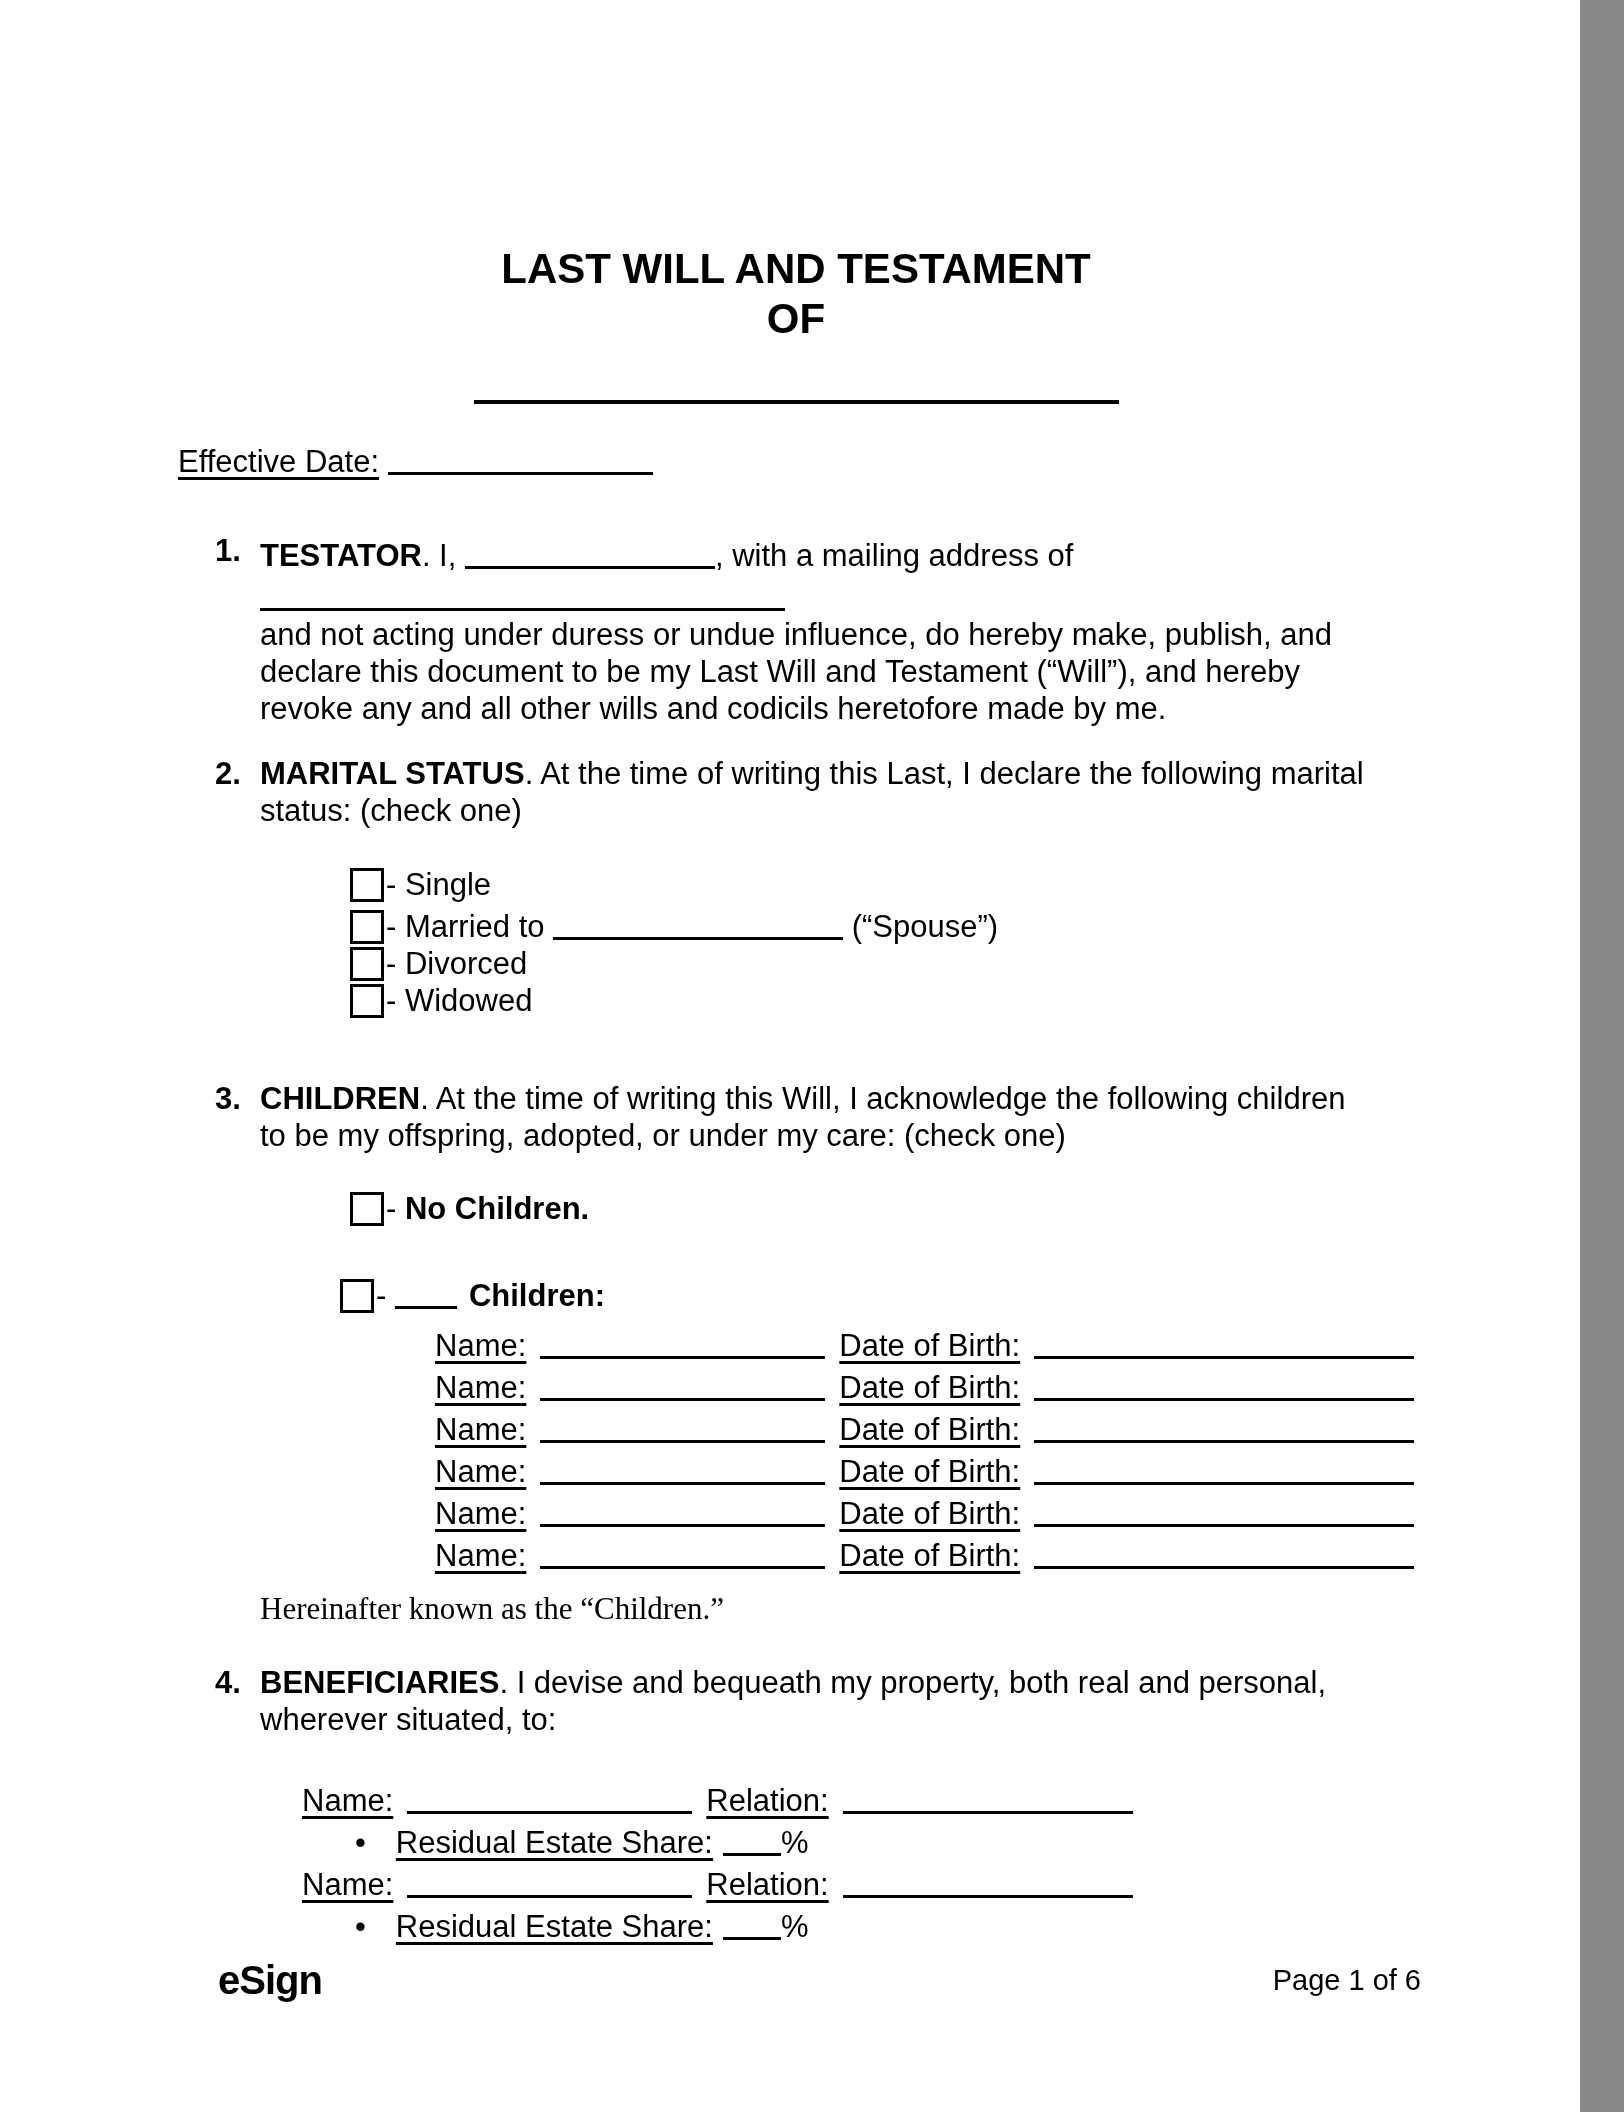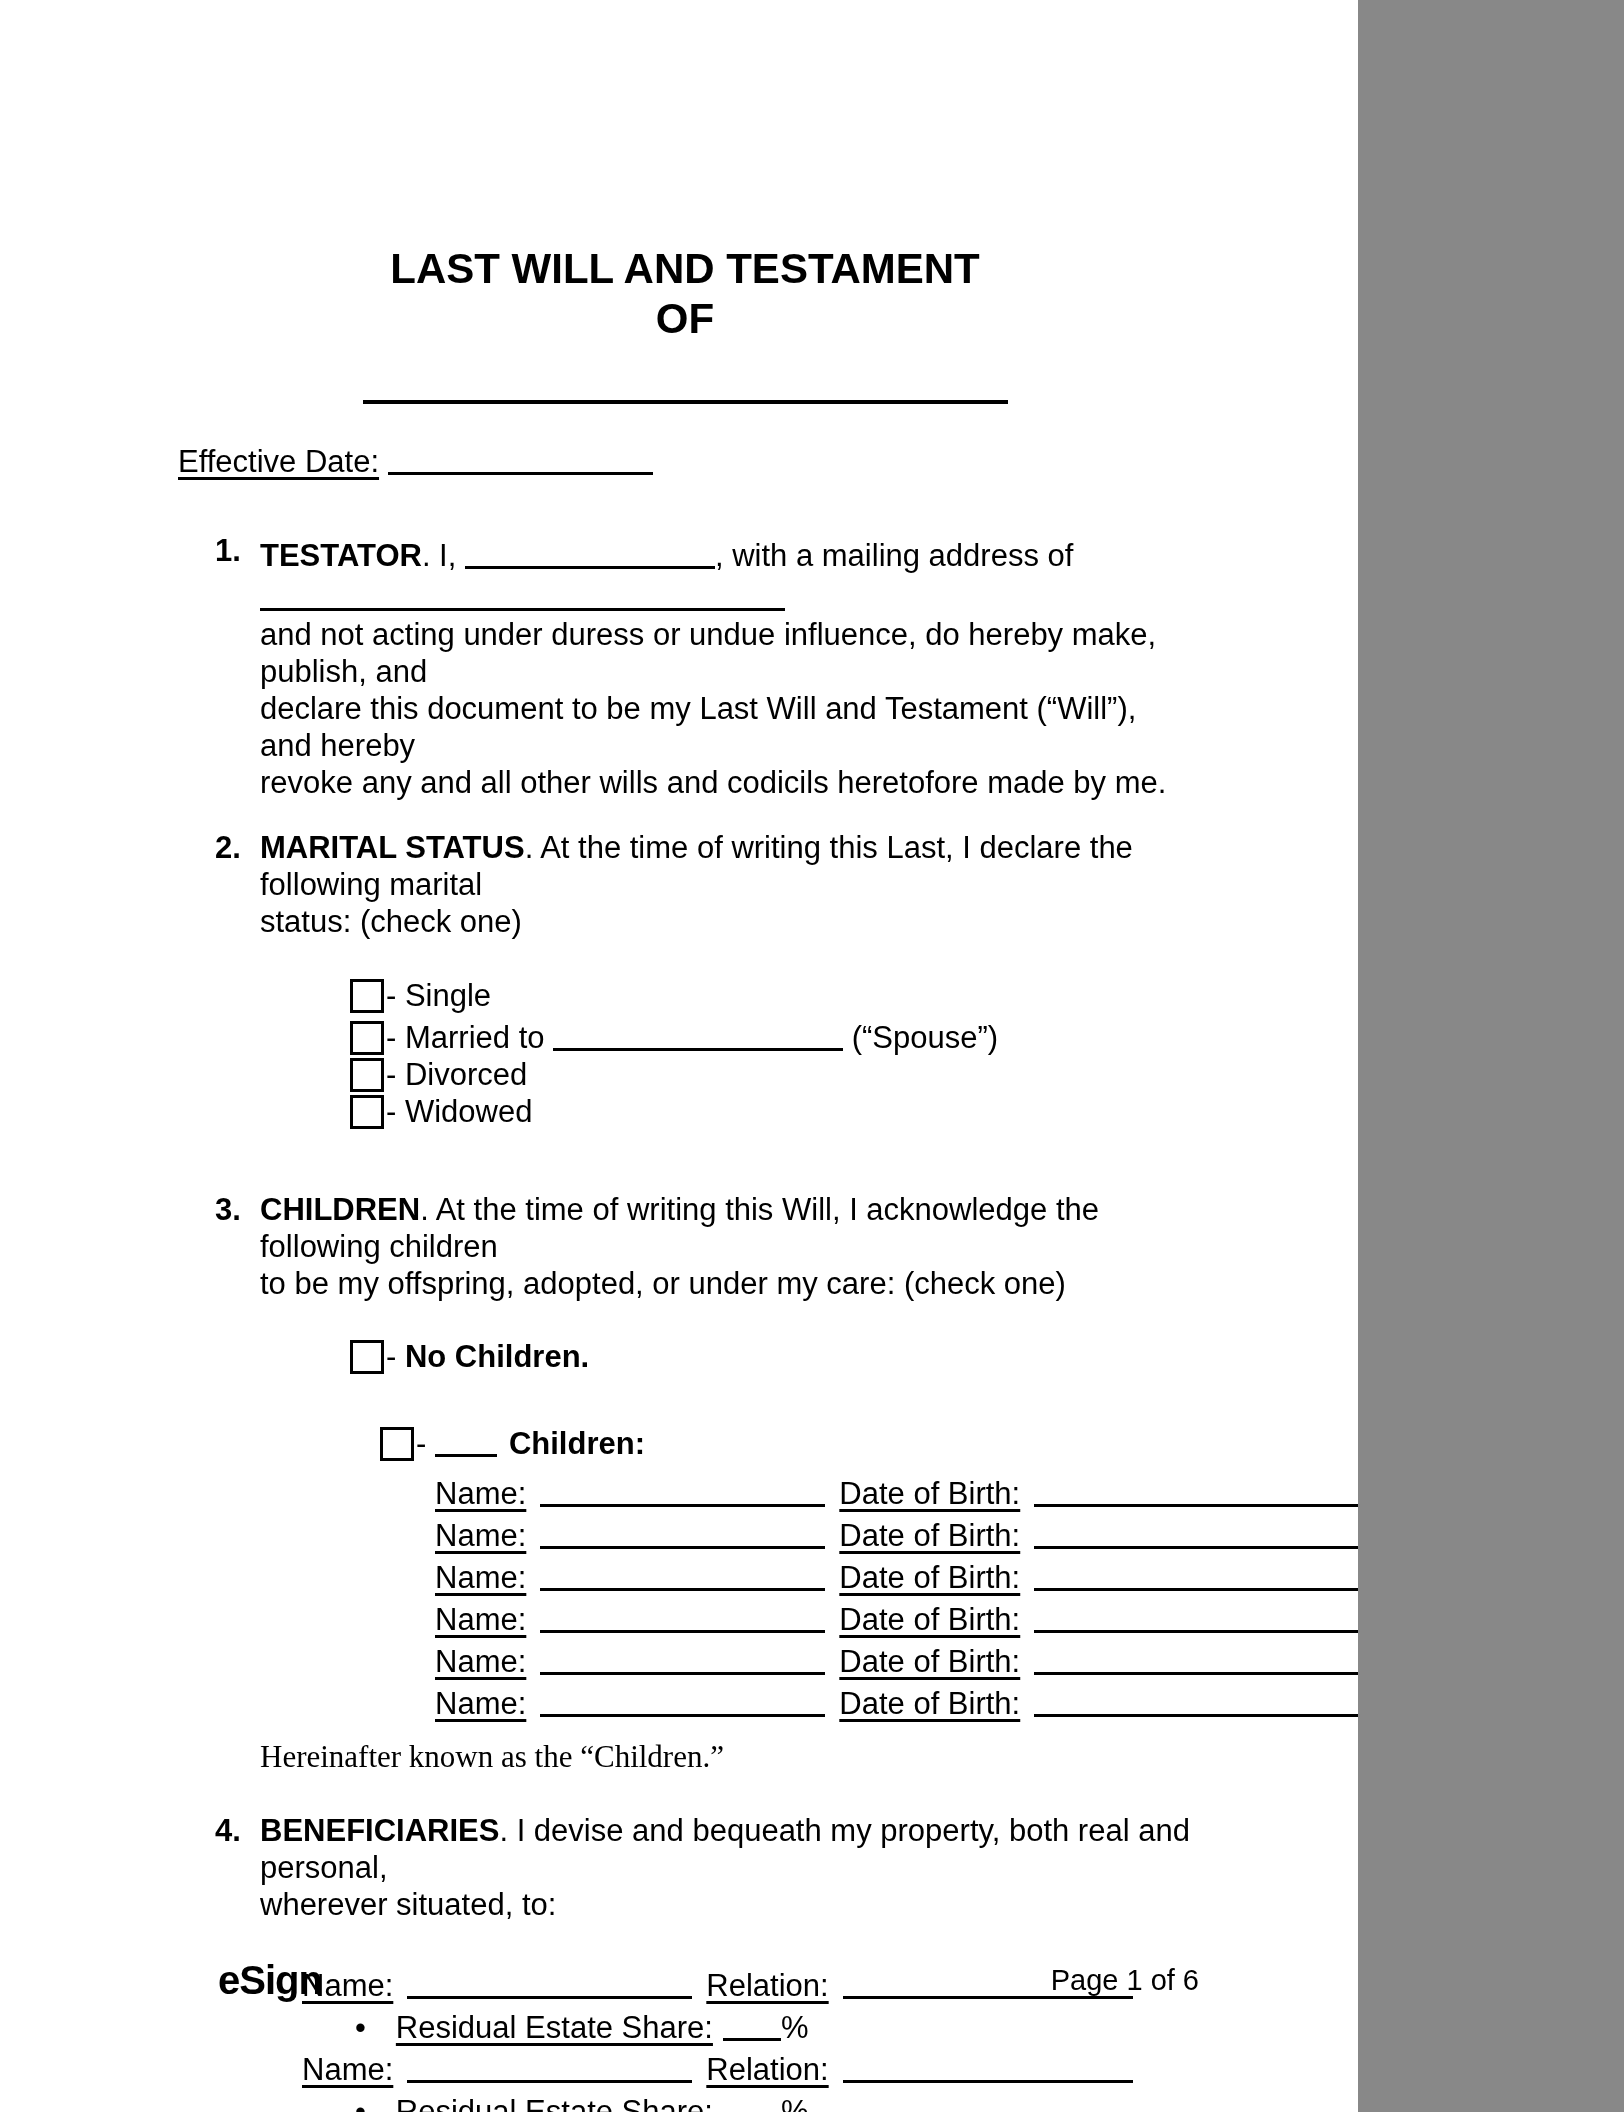--- a/index.html
+++ b/index.html
@@ -1,18 +1,18 @@
 <!DOCTYPE html>
 <html><head>
 <meta charset="utf-8">
 <style>
   html,body{margin:0;padding:0;background:#888;}
   .page{
     position:relative;
-    width:1358px;height:2112px;
+    width:1580px;height:2112px;
     background:#ffffff;
     font-family:"Liberation Sans","DejaVu Sans",sans-serif;
     font-size:31px;line-height:37px;color:#000;
     overflow:hidden;
   }
   .content{padding:0 166px 0 178px;}
   .title{margin-top:244px;text-align:center;font-weight:bold;font-size:42px;line-height:50px;}
   .name-line{width:645px;margin:56px auto 0;height:0;border-bottom:4px solid #000;}
   .eff-row{margin-top:34px;}
   .ul{text-decoration:underline;text-decoration-thickness:3px;text-underline-offset:5px;}
@@ -31,21 +31,21 @@
   .sect .num{position:absolute;left:37px;top:0;font-weight:bold;}
   .s1{margin-top:52px;}
   .s2{margin-top:28px;}
   .s3{margin-top:61px;}
   .s4{margin-top:37px;}
   b{font-weight:bold;}
   .opts{margin-top:37px;margin-left:90px;}
   .opt-row{white-space:nowrap;}
   .checkbox{display:inline-block;width:28px;height:28px;border:3px solid #000;vertical-align:-7px;margin-right:2px;}
   .no-child-row{margin-top:36px;margin-left:90px;}
-  .count-row{margin-top:45px;margin-left:120px;}
+  .count-row{margin-top:45px;margin-left:80px;}
   .count-row b{margin-left:12px;}
   .child-rows{margin-top:8px;margin-left:175px;}
   .child-row{white-space:nowrap;}
   .hereinafter{margin-top:16px;font-family:Liberation Serif, serif;}
   .ben-rows{margin-top:39px;}
   .ben-name-row{margin-left:42px;white-space:nowrap;}
   .ben-share-row{margin-left:95px;white-space:nowrap;}
   .bullet{display:inline-block;margin-right:30px;}
   .footer{position:absolute;left:218px;right:159px;top:1962px;display:flex;justify-content:space-between;align-items:center;}
   .brand{font-weight:bold;font-size:40px;letter-spacing:-1px;}

